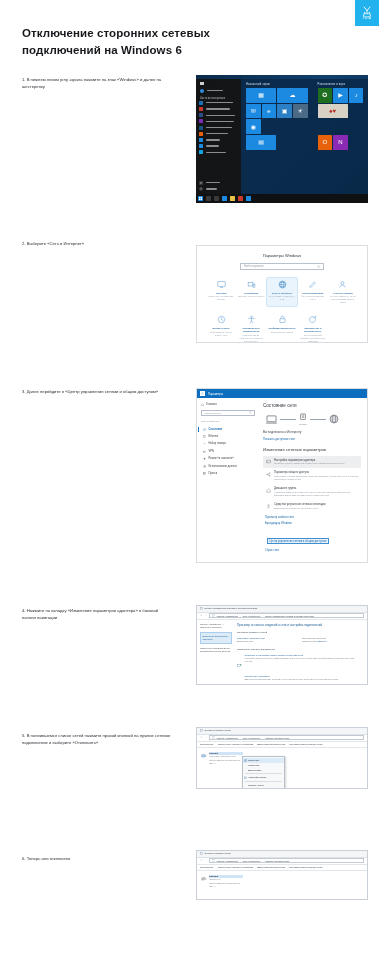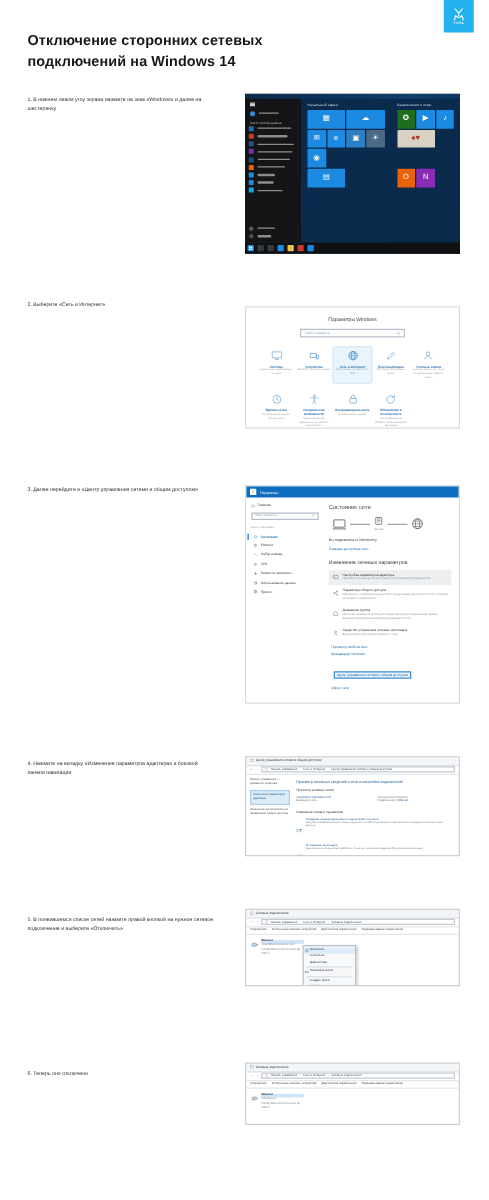--- a/index.html
+++ b/index.html
@@ -235,21 +235,21 @@
 </head>
 <body>
 
 <div class="logo-badge">
   <svg class="logo-mark" viewBox="0 0 20 22">
     <path d="M4 2 L10 9 L16 2 M10 9 L10 13 M5 13 Q10 19 15 13 M5 13 L3 20 M15 13 L17 20" stroke="#ffffff" stroke-width="1.8" fill="none" stroke-linecap="round"></path>
   </svg>
   <span class="logo-text">YOTA</span>
 </div>
 
-<div class="doc-title">Отключение сторонних сетевых подключений на Windows 14</div>
+<div class="doc-title">Отключение сторонних сетевых подключений на Windows 6</div>
 
 <div class="step-text" style="top:77px;">1. В нижнем левом углу экрана нажмите на знак «Windows» и далее на шестеренку</div>
 
 <div class="shot s1" style="top:75px;">
   <div class="w10-desktop"></div>
 
   <div class="w10-start">
 
     <div class="w10-left">
       <div class="w10-railtop">

